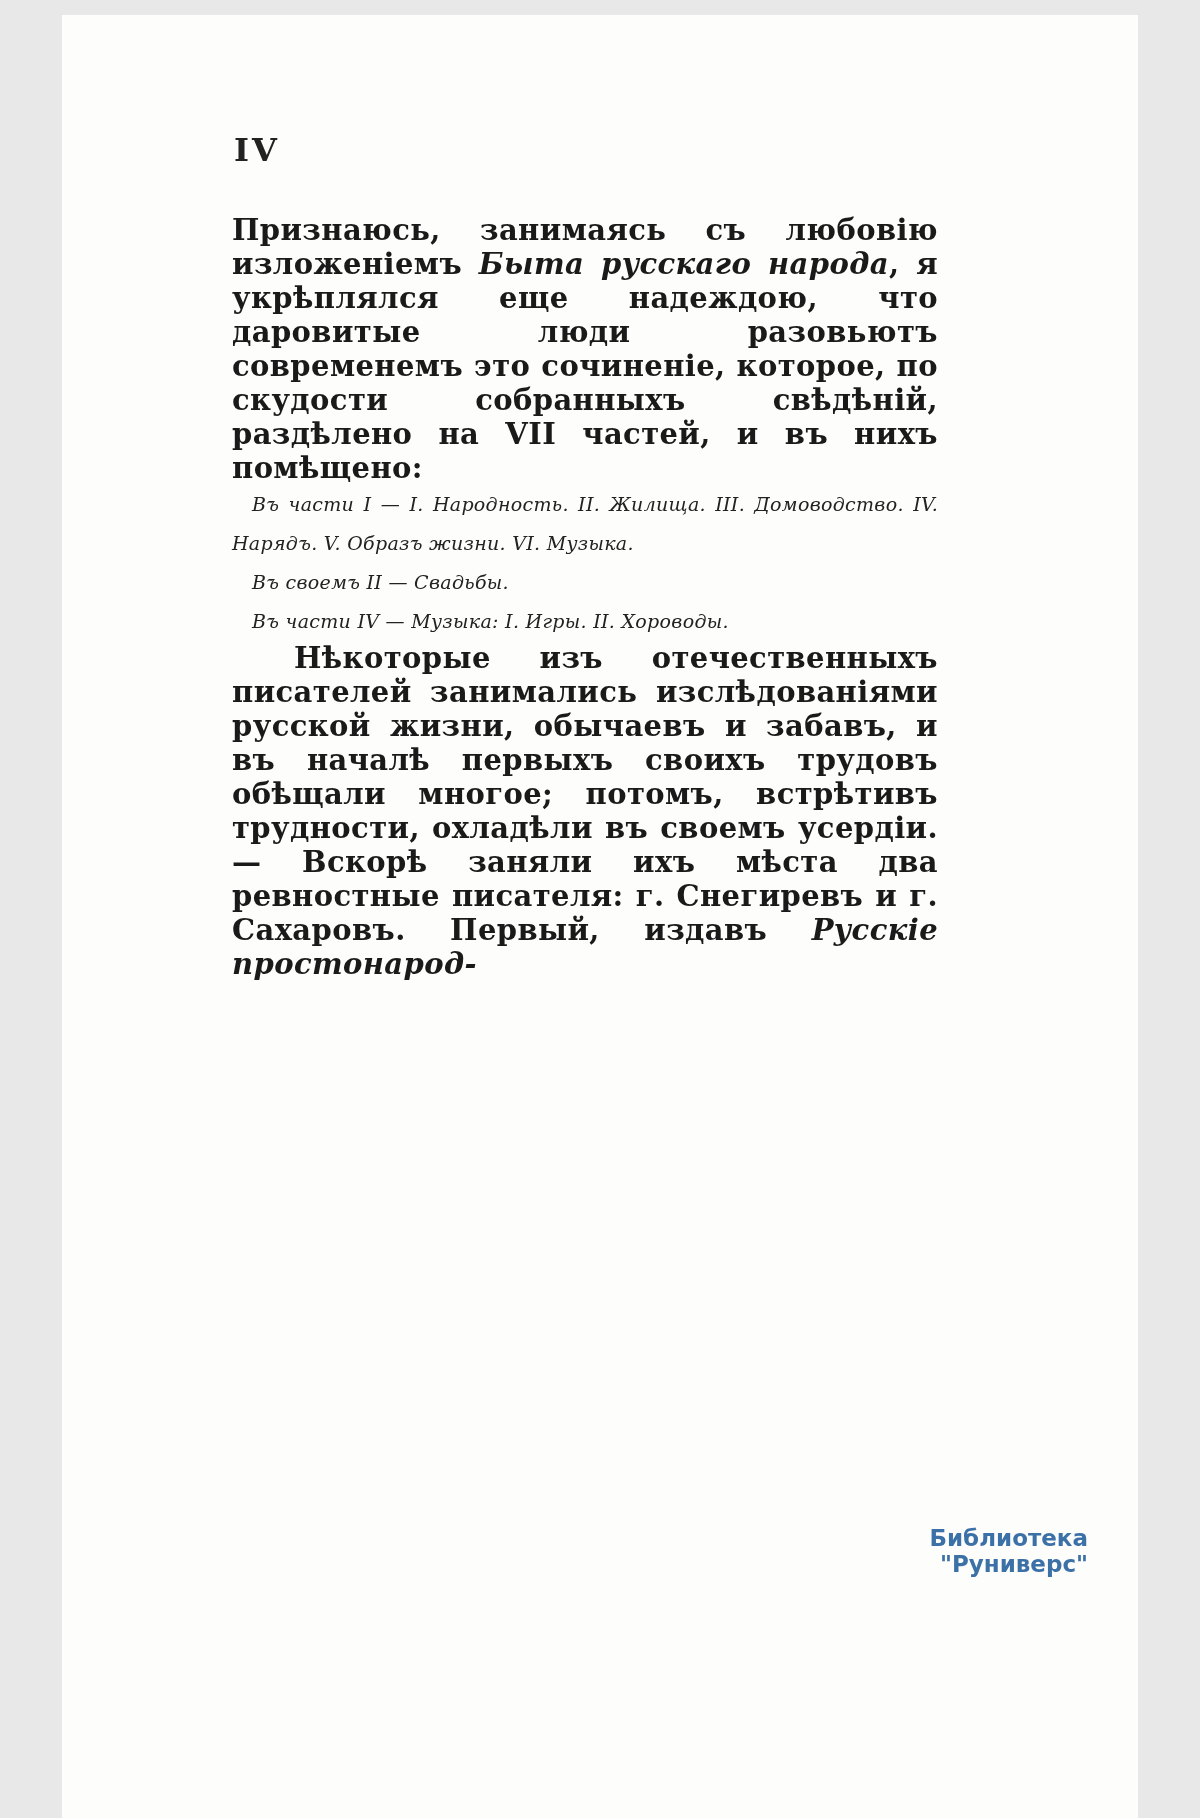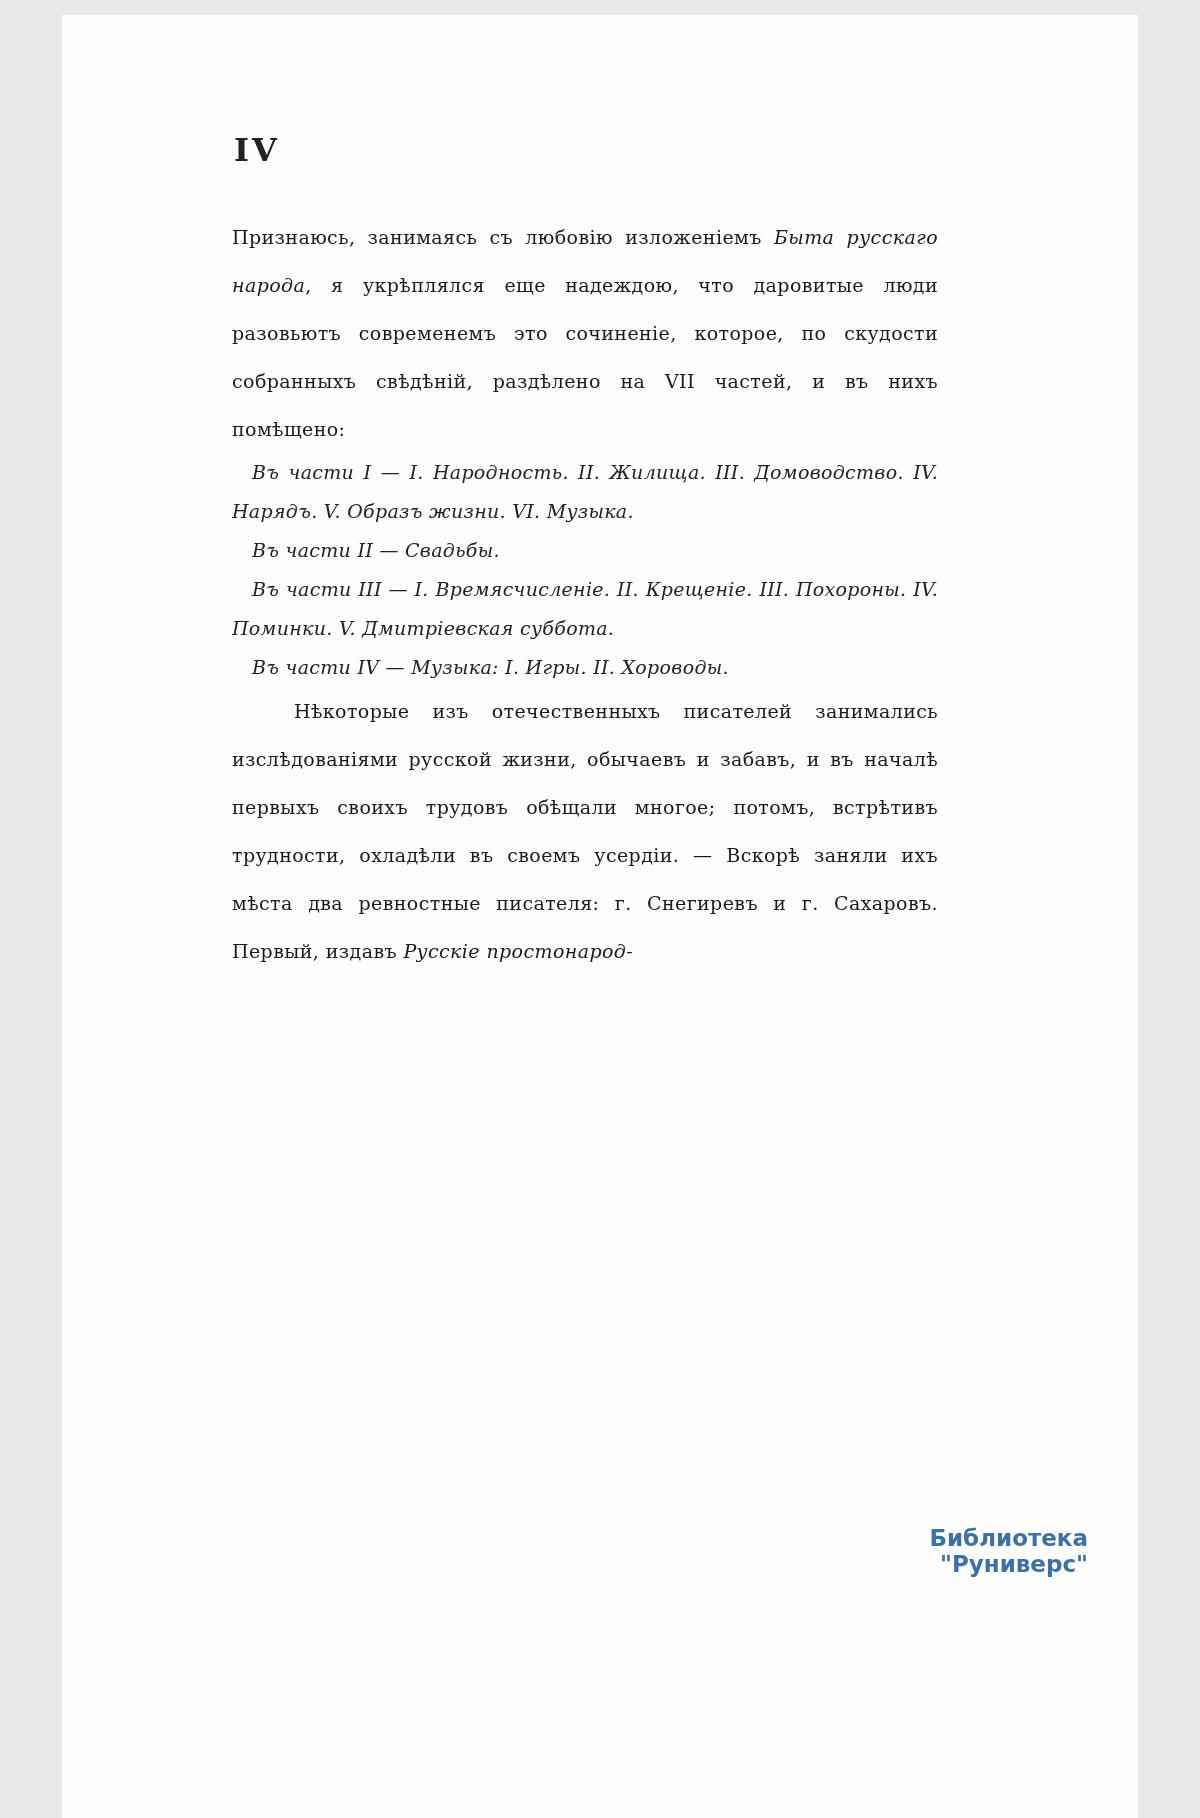--- a/index.html
+++ b/index.html
@@ -31,23 +31,23 @@
     left: 170px;
     top: 198px;
     width: 706px;
   }
   p.para {
     margin: 0;
     text-align: justify;
     text-indent: 0;
   }
   p.prose {
-    font-size: 19px;
-    line-height: 48px;
-    font-weight: normal;
+    font-size: 29px;
+    line-height: 34px;
+    font-weight: bold;
     letter-spacing: 0.4px;
     color: #1a1a1a;
   }
   p.list {
     font-style: italic;
     font-size: 19px;
     line-height: 39px;
     text-indent: 20px;
     letter-spacing: 0.3px;
     color: #222;
@@ -72,20 +72,19 @@
 </style>
 </head>
 <body>
 
 <div class="page">
   <div class="page-number">IV</div>
 
   <div class="page-text">
       <p class="para prose"><span>Признаюсь, занимаясь съ любовію изложеніемъ </span><span class="em">Быта русскаго народа</span><span>, я укрѣплялся еще надеждою, что даровитые люди разовьютъ современемъ это сочиненіе, которое, по скудости собранныхъ свѣдѣній, раздѣлено на VII частей, и въ нихъ помѣщено:</span></p>
       <p class="para list"><span>Въ части I — I. Народность. II. Жилища. III. Домоводство. IV. Нарядъ. V. Образъ жизни. VI. Музыка.</span></p>
-      <p class="para list"><span>Въ части II — Свадьбы.</span></p>
-      <p class="para list"><span>Въ части III — I. Времясчисленіе. II. Крещеніе. III. Похороны. IV. Поминки. V. Дмитріевская суббота.</span></p>
+      <p class="para list"><span>Въ своемъ II — Свадьбы.</span></p>
       <p class="para list"><span>Въ части IV — Музыка: I. Игры. II. Хороводы.</span></p>
       <p class="para prose indent-large"><span>Нѣкоторые изъ отечественныхъ писателей занимались изслѣдованіями русской жизни, обычаевъ и забавъ, и въ началѣ первыхъ своихъ трудовъ обѣщали многое; потомъ, встрѣтивъ трудности, охладѣли въ своемъ усердіи. — Вскорѣ заняли ихъ мѣста два ревностные писателя: г. Снегиревъ и г. Сахаровъ. Первый, издавъ </span><span class="em">Русскіе простонарод-</span></p>
     </div>
 
   <div class="watermark">Библиотека "Руниверс"</div>
 </div>
 
 </body></html>

